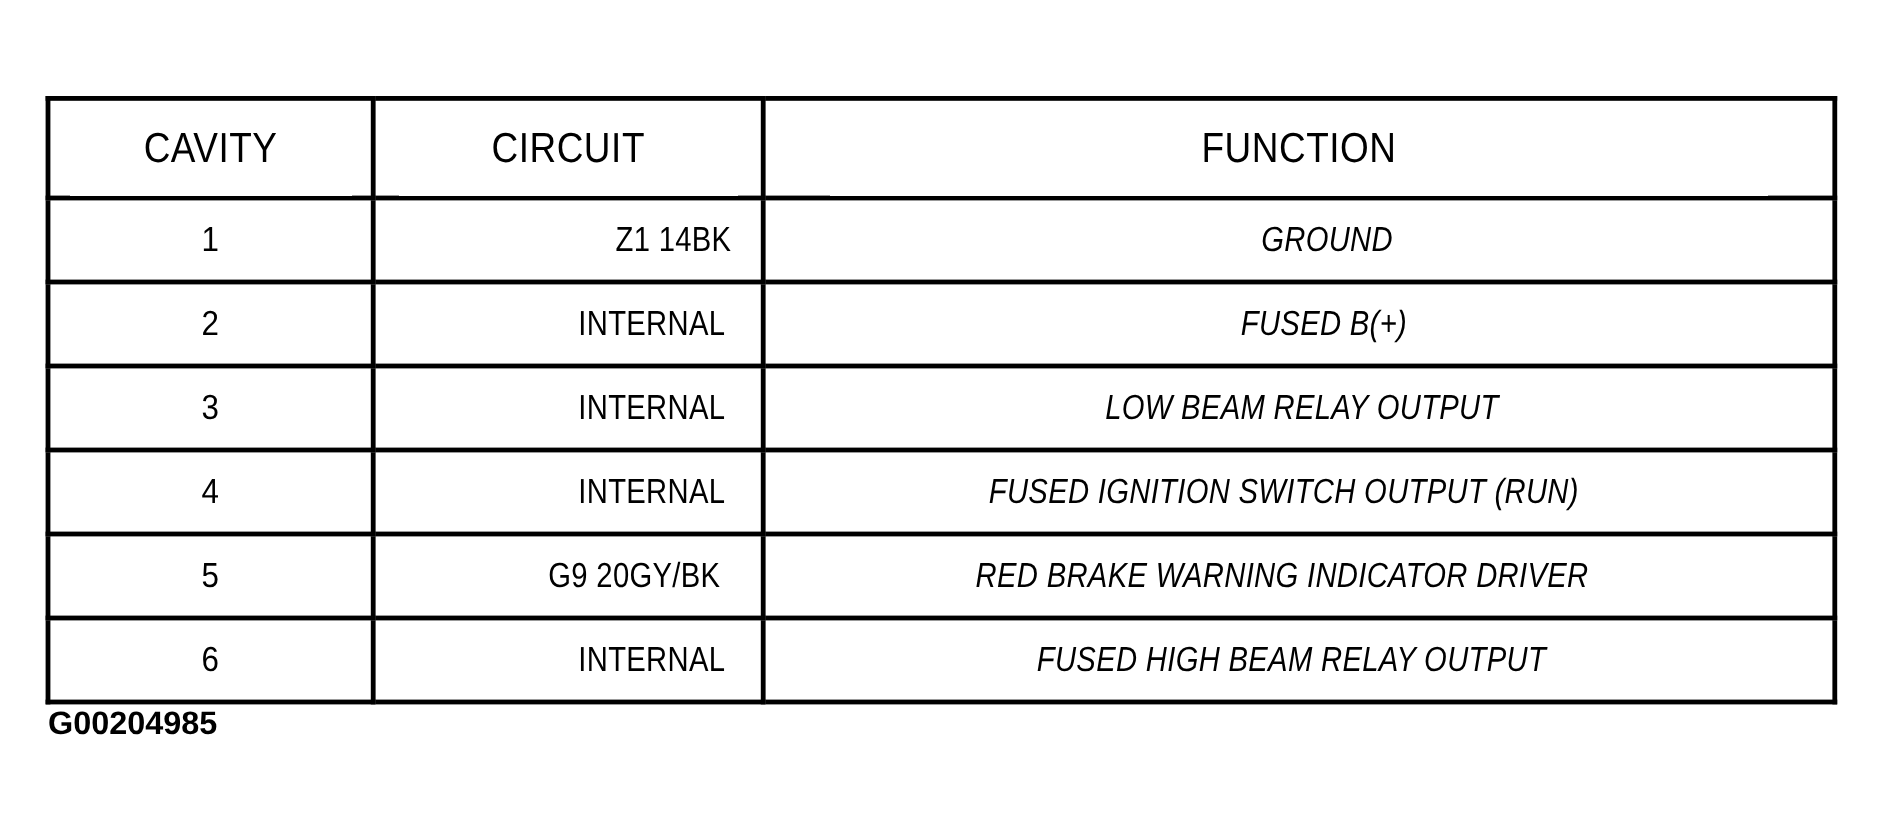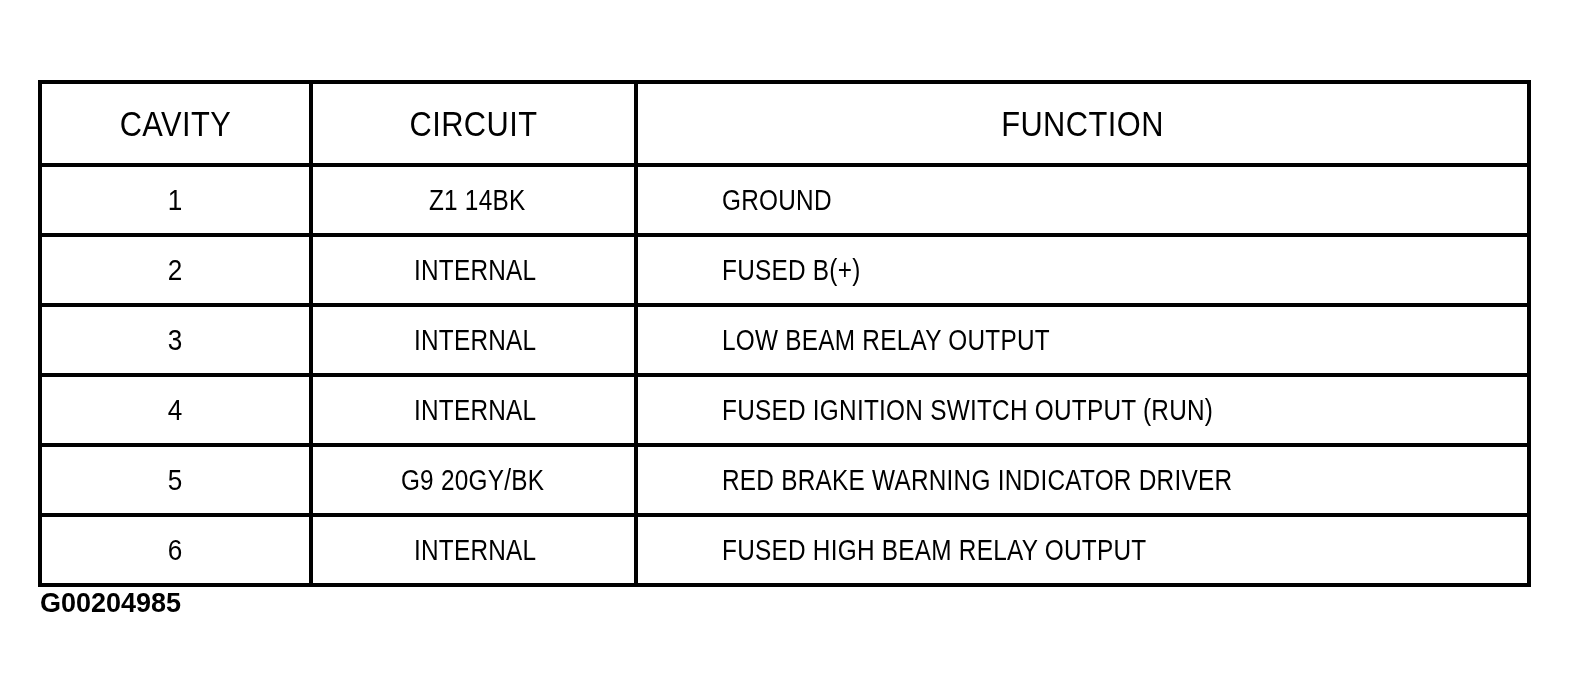--- a/index.html
+++ b/index.html
@@ -69,31 +69,32 @@
 
   td.cavity-cell {
     text-align: center;
   }
   td.cavity-cell .txt {
     display: inline-block;
     transform: scaleX(0.9);
   }
 
   td.circuit-cell {
-    text-align: center;
+    text-align: right;
   }
   td.circuit-cell .txt {
     display: inline-block;
     padding-left: 38px;
     transform: scaleX(0.84);
     transform-origin: left center;
   }
 
   td.function-cell {
-    text-align: left;
+    text-align: center;
+    font-style: italic;
   }
   td.function-cell .txt {
     display: inline-block;
     padding-left: 100px;
     transform: scaleX(0.84);
     transform-origin: left center;
   }
 
   .hdr-txt {
     display: inline-block;

